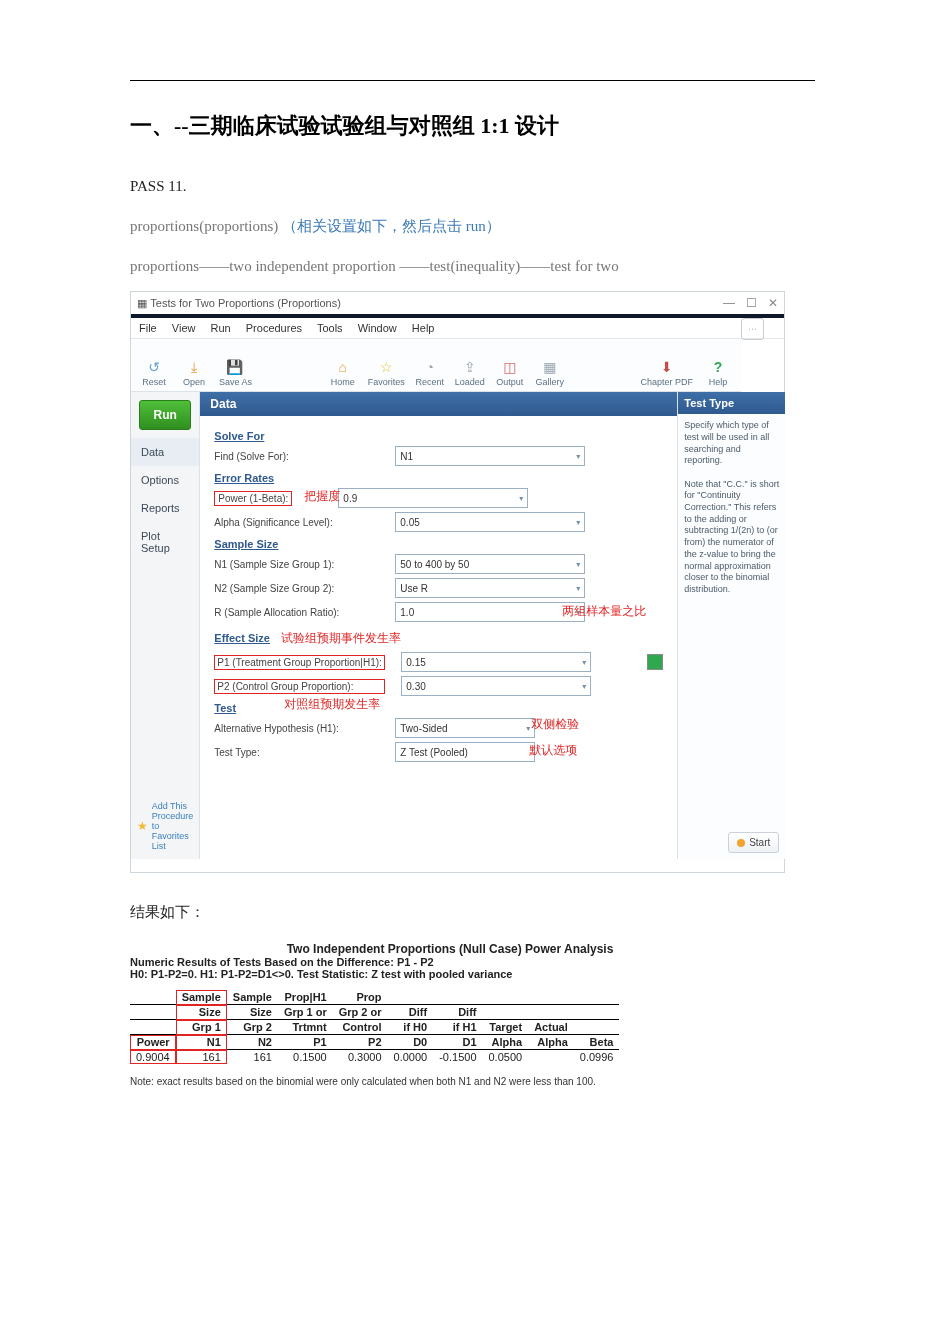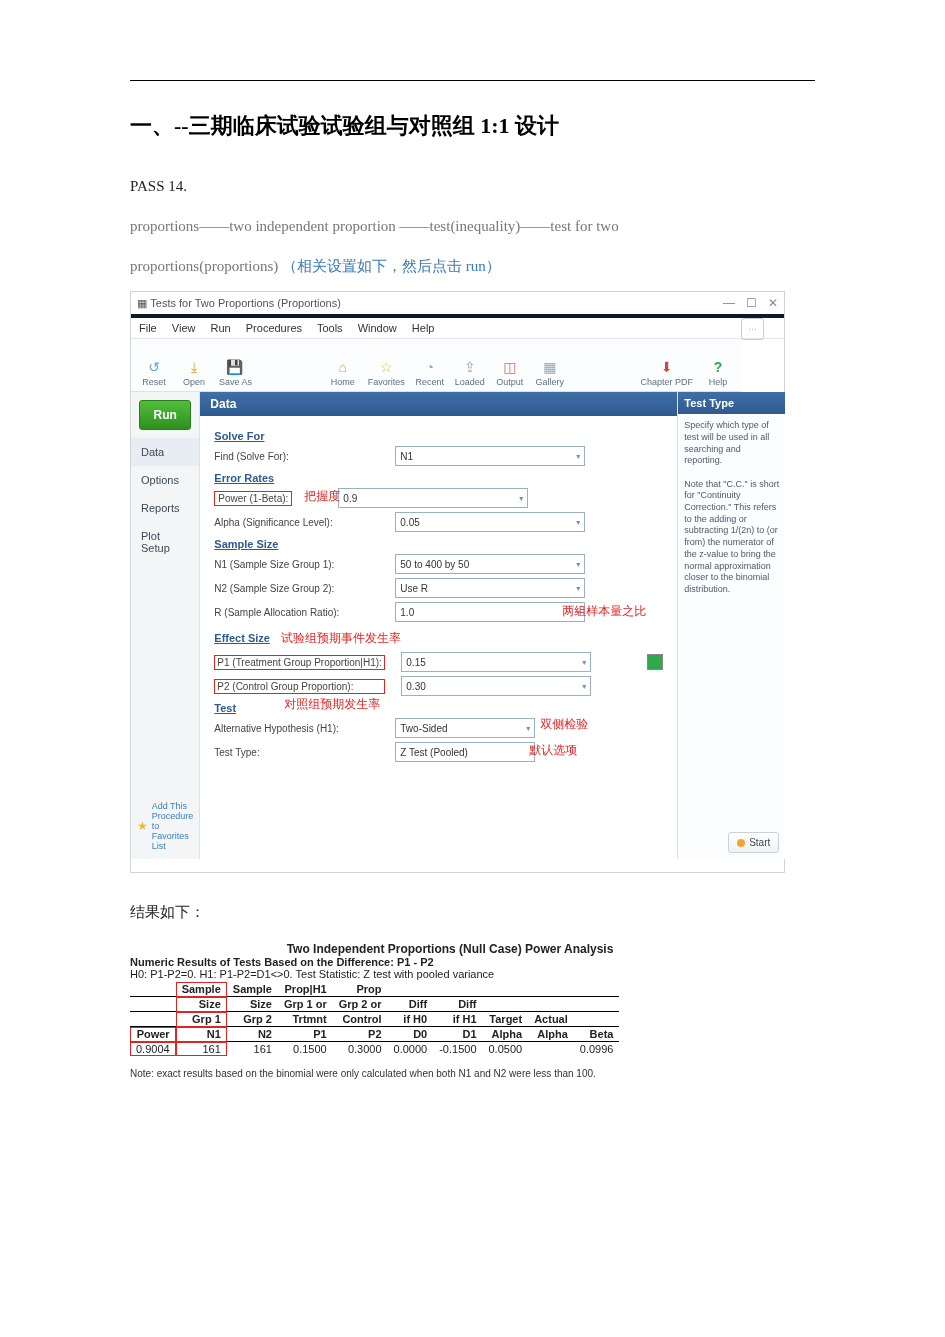--- a/index.html
+++ b/index.html
@@ -38,43 +38,43 @@
 .ann{color:#e02424;font-size:12px;font-weight:500;position:absolute;white-space:nowrap}
 .ss-right{width:95px;border-left:1px solid #dbe2e8;background:#fcfdfe;padding:6px;font-size:9px;color:#4a5b6a;line-height:1.3;display:flex;flex-direction:column}
 .ss-right .pane-title{background:linear-gradient(#3f6fa7,#2f5a90);color:#fff;font-weight:700;padding:4px 6px;margin:-6px -6px 6px -6px;font-size:11px}
 .start-btn{margin-top:auto;align-self:flex-end;border:1px solid #c9d2da;background:linear-gradient(#fff,#eef2f5);padding:3px 8px;border-radius:3px;display:flex;align-items:center;gap:4px;font-size:10px;color:#444}
 .start-btn .dot{width:8px;height:8px;border-radius:50%;background:#f5a32e}
 .after-text{font-size:15px;font-family:SimSun,"Songti SC",serif;margin:6px 0 20px 0}
 
 .results{font-family:Arial,sans-serif;font-size:11px;color:#222;width:640px;margin:0}
 .res-title{text-align:center;font-weight:700;font-size:12px}
 .res-sub{font-weight:700;font-size:11px}
-.res-hyp{font-weight:400;font-size:11px;margin-bottom:2px}
+.res-hyp{font-weight:700;font-size:11px;margin-bottom:10px}
 .res-table{border-collapse:collapse}
 .res-table td,.res-table th{padding:1px 6px;text-align:right;font-size:11px;font-weight:400;white-space:nowrap}
 .res-table thead td{font-weight:700;border-bottom:1px solid #000}
 .redcell{outline:1.5px solid #e02424;outline-offset:-1px}
 .res-note{font-size:10px;color:#333;margin-top:12px}
 .color-box{width:14px;height:14px;background:#2fa84f;border:1px solid #888;display:inline-block}
 </style>
 </head>
 <body>
 
 <div class="page">
   <hr class="hr-top">
   <h1 class="heading">一、--三期临床试验试验组与对照组 1:1 设计</h1>
 
-  <p class="body-text">PASS  14.</p>
-
-  <p class="body-text">
-    <span class="gray">proportions——two  independent   proportion ——test(inequality)——test  for  two</span>
-  </p>
+  <p class="body-text">PASS  11.</p>
+
   <p class="body-text">
     <span class="gray">proportions(proportions)</span>
     <span class="blue">（相关设置如下，然后点击 run）</span>
+  </p>
+  <p class="body-text">
+    <span class="gray">proportions——two  independent   proportion ——test(inequality)——test  for  two</span>
   </p>
 
   <div class="screenshot">
 
     <div class="ss-titlebar">
       <span>▦ <span>Tests for Two Proportions (Proportions)</span></span>
       <span class="winbtns">
         <span>—</span>
         <span>☐</span>
         <span>✕</span>
@@ -236,21 +236,21 @@
               <span class="ann" style="left:70px;top:-4px">对照组预期发生率</span>
             </div>
 
             <div class="sec-title">Test</div>
             <div class="field-row">
               <span class="lbl">Alternative Hypothesis (H1):</span>
               <span class="inp" style="flex-basis:130px">
                   <span>Two-Sided</span>
                   <span class="dd">▾</span>
                 </span>
-              <span class="ann" style="left:326px;top:-2px">双侧检验</span>
+              <span class="ann" style="left:317px;top:-2px">双侧检验</span>
             </div>
             <div class="field-row">
               <span class="lbl">Test Type:</span>
               <span class="inp" style="flex-basis:130px">
                   <span>Z Test (Pooled)</span>
                 </span>
               <span class="ann" style="left:315px;top:0">默认选项</span>
             </div>
           </div>
         </div>

